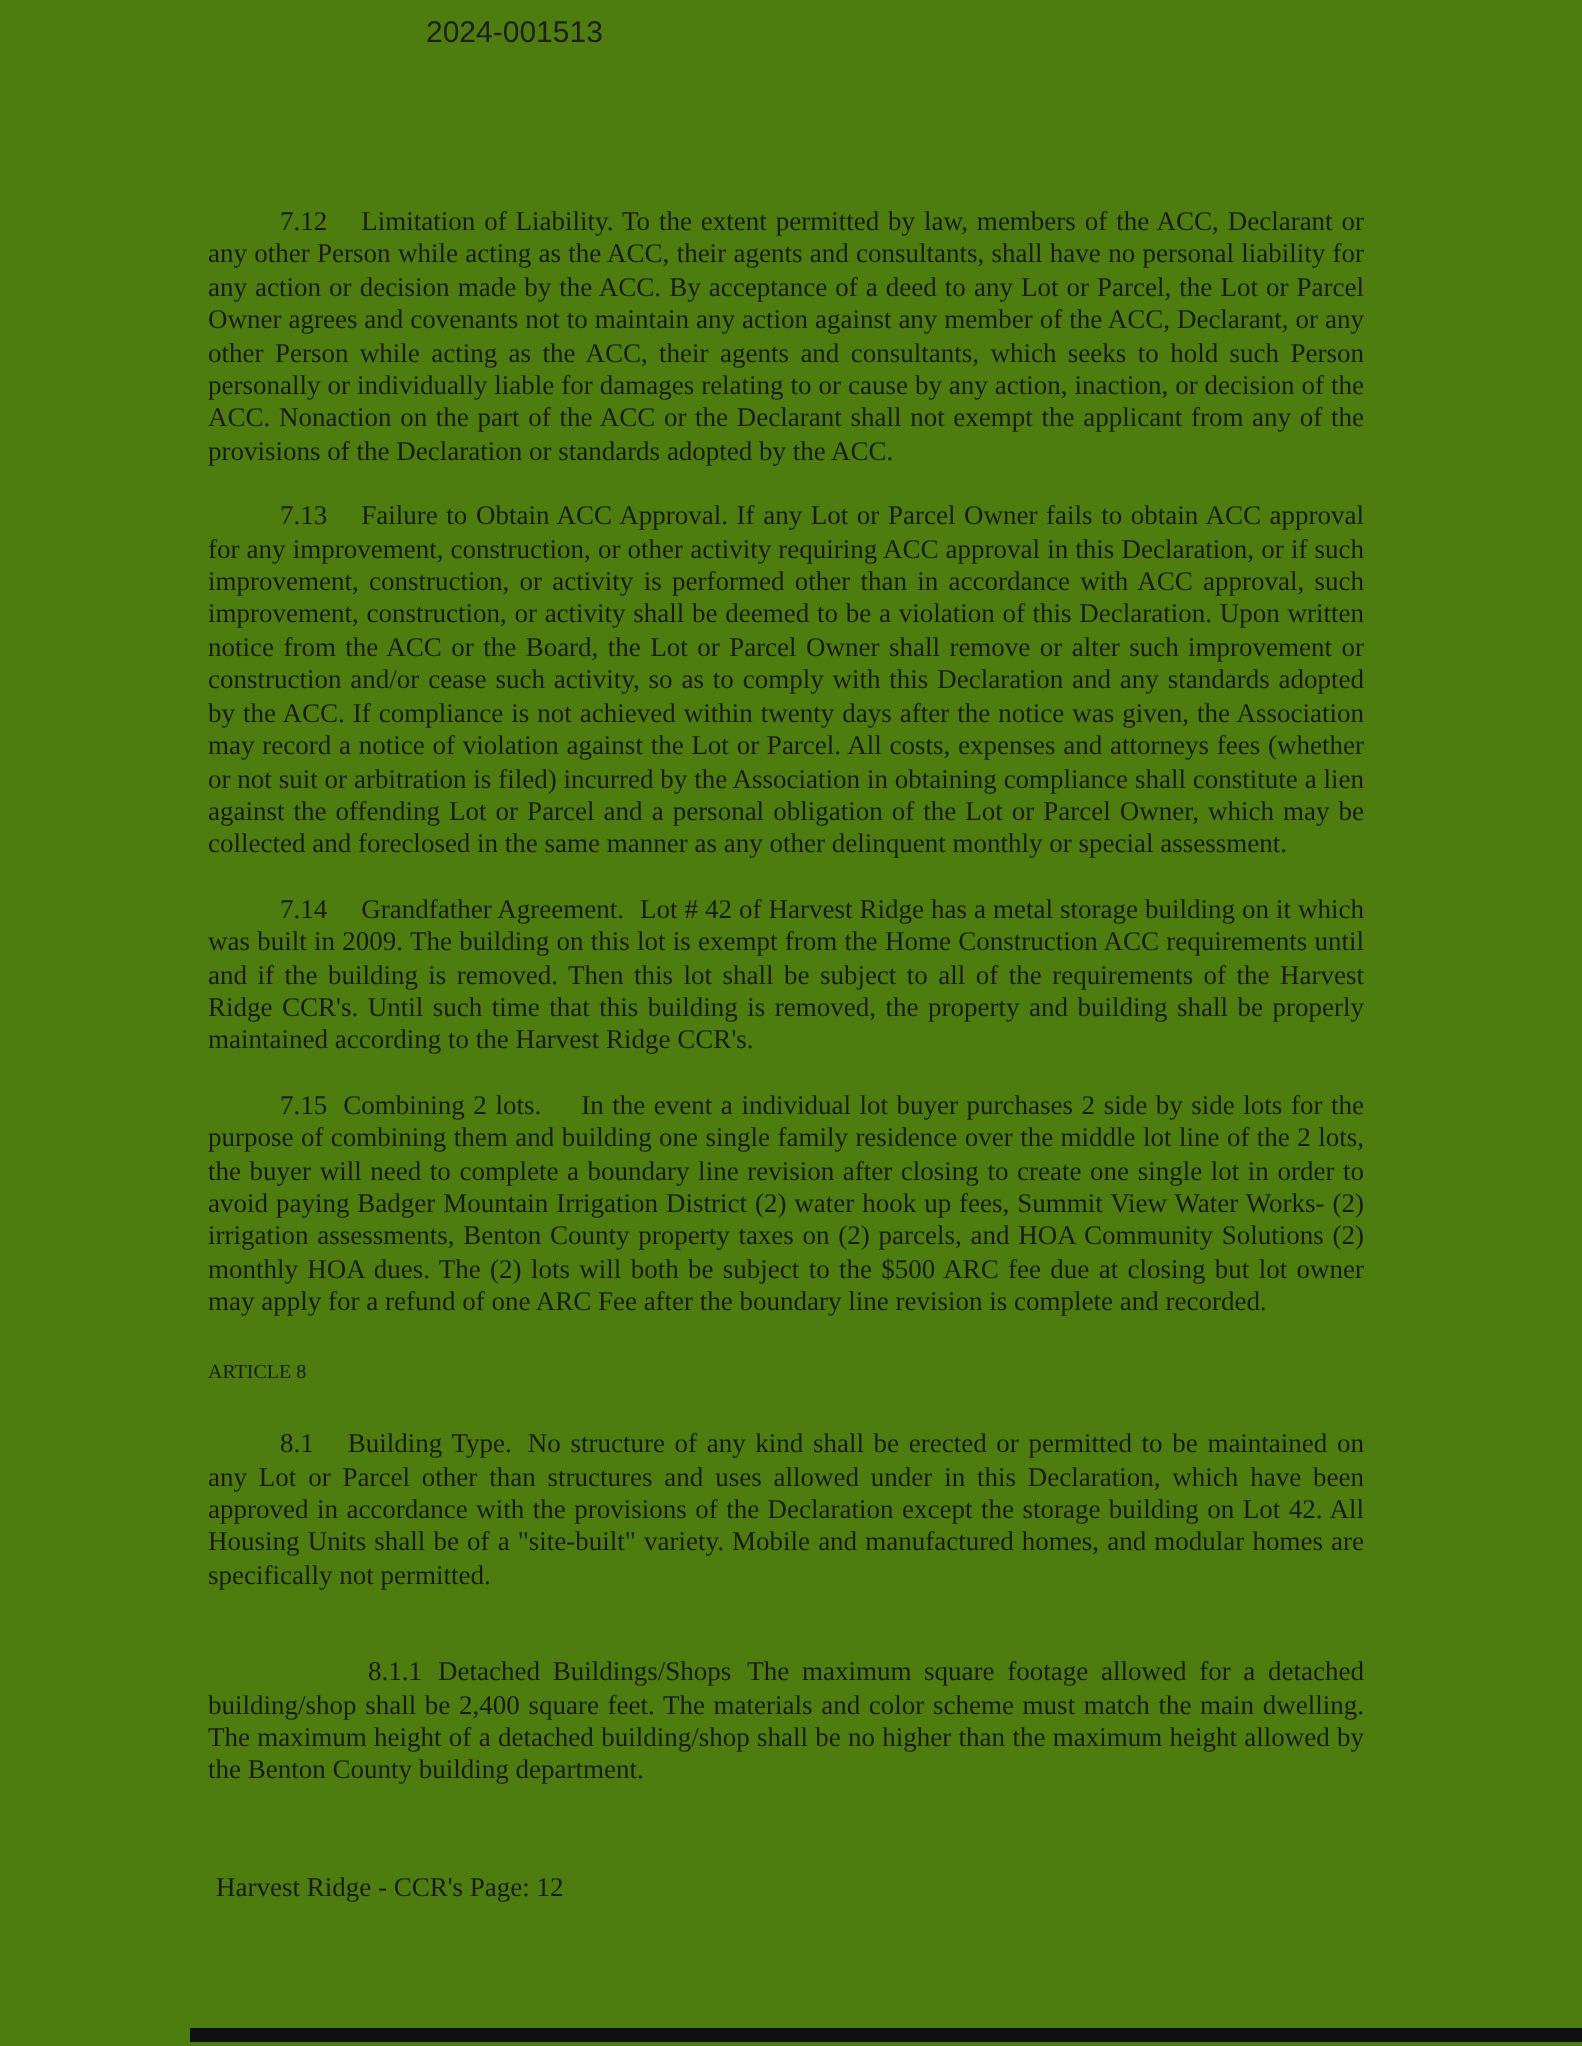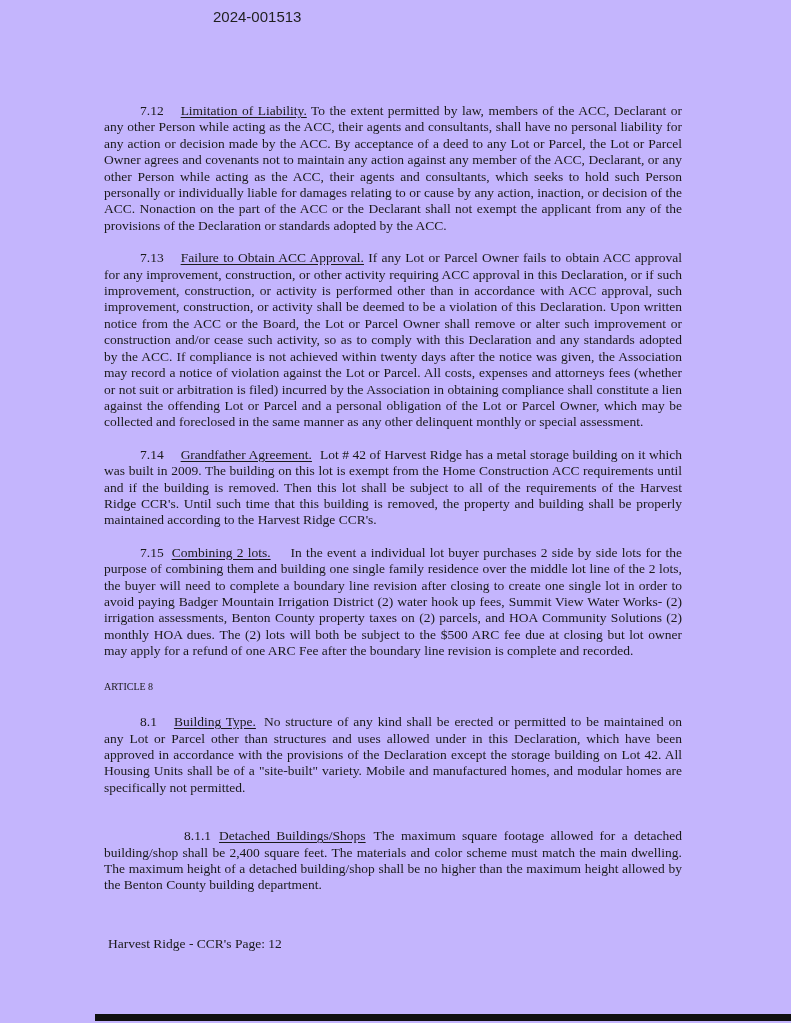--- a/index.html
+++ b/index.html
@@ -1,20 +1,20 @@
 <!DOCTYPE html>
 <html><head>
 <meta charset="utf-8">
 <style>
   html, body { margin: 0; padding: 0; background: #ffffff; }
   .page {
     position: relative;
     width: 791px;
     height: 1023px;
-    background: #c4b5fd;
+    background: #4d7c0f;
     font-family: "Liberation Serif", serif;
     color: #1a1a1a;
     overflow: hidden;
   }
   .header {
     position: absolute;
     left: 213px;
     top: 8px;
     font-family: "Liberation Sans", sans-serif;
     font-size: 15px;
@@ -33,21 +33,20 @@
     line-height: 16.4px;
     text-align: justify;
     margin: 0 0 16px 0;
   }
   .indent-1 { text-indent: 36px; }
   .indent-2 { text-indent: 80px; margin-top: 32px; }
   .tab    { display: inline-block; width: 17px; }
   .tab-sm { display: inline-block; width: 8px; }
   .tab-md { display: inline-block; width: 20px; }
   .sec-title {
-    text-decoration: underline;
     text-underline-offset: 2px;
   }
   .article {
     text-align: left;
     font-size: 10px;
     line-height: 16.5px;
     margin: 19px 0 19px 0;
   }
   .footer {
     position: absolute;

